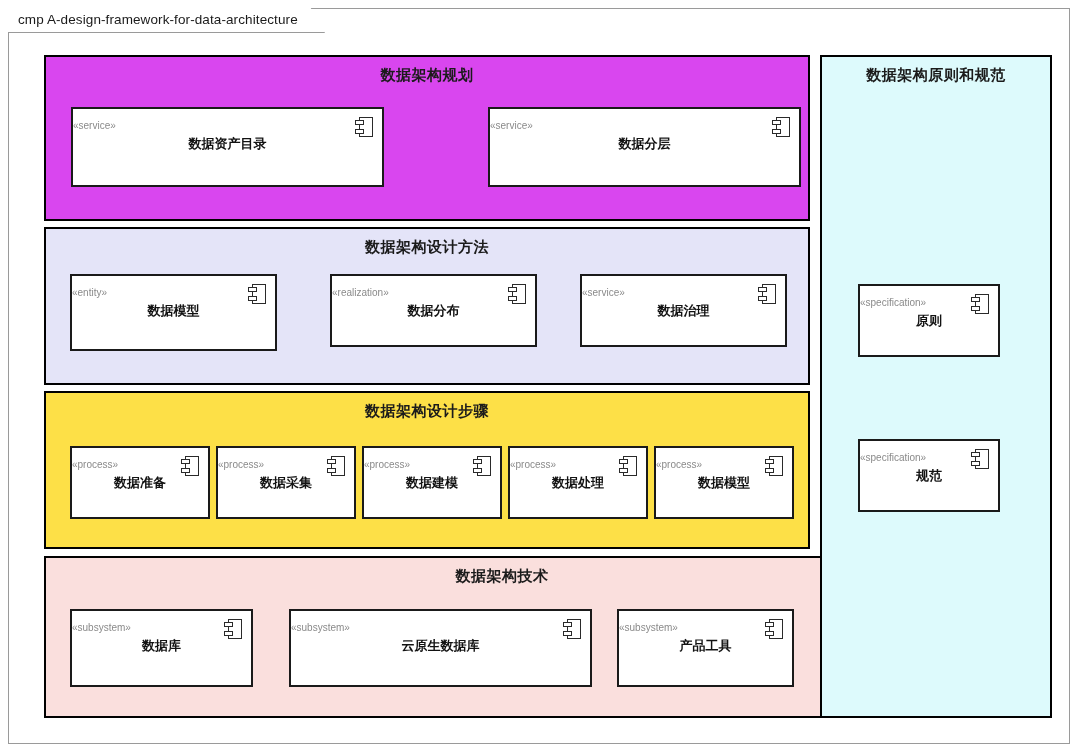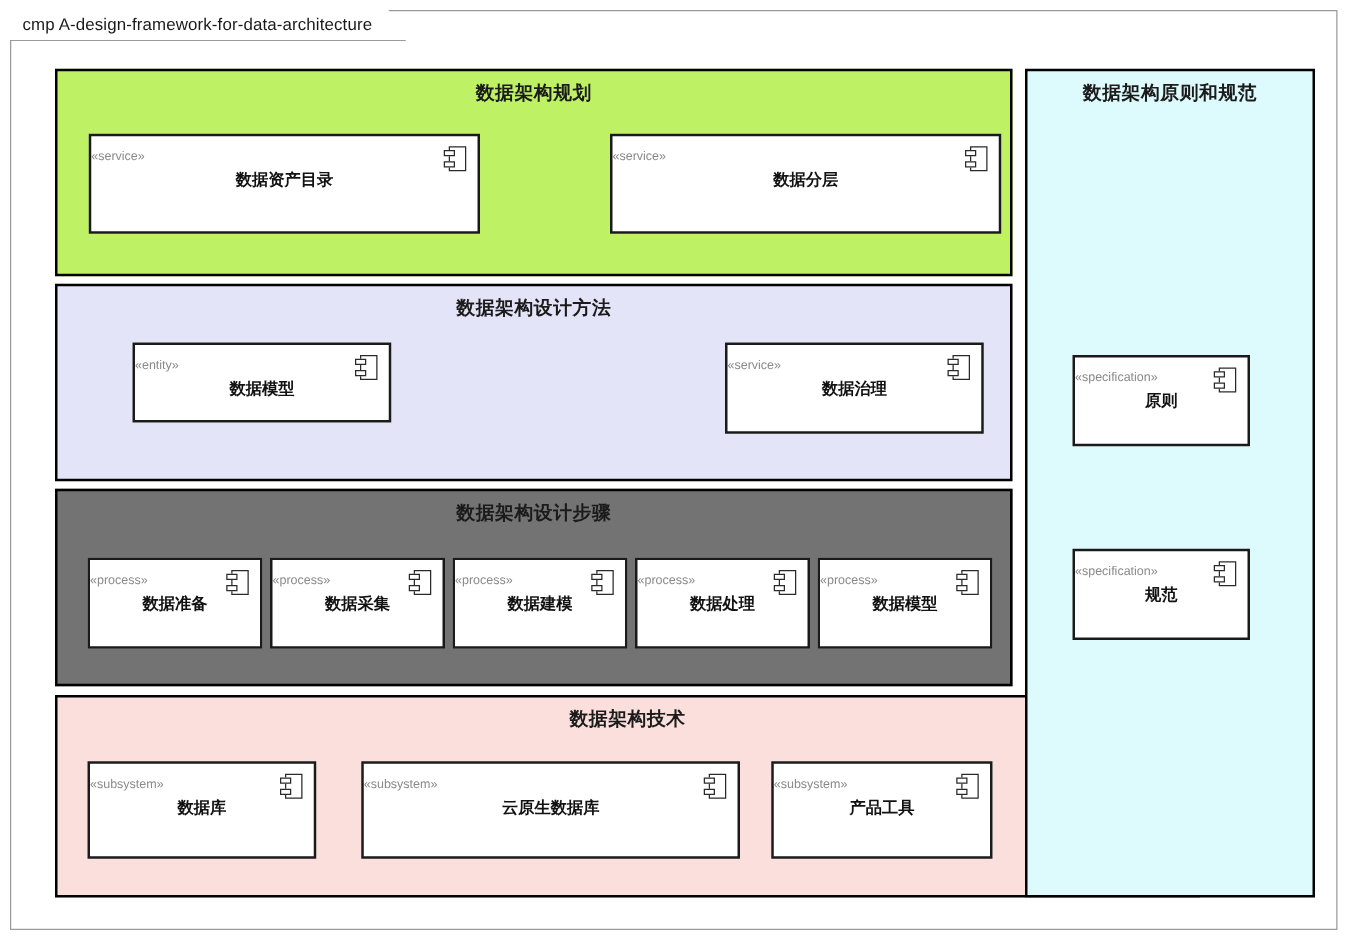--- a/index.html
+++ b/index.html
@@ -71,23 +71,23 @@
     right: 0;
     top: 8px;
     text-align: center;
     font-size: 15px;
     font-weight: 700;
     color: #1b1b1b;
     letter-spacing: 0.5px;
     line-height: 20px;
   }
 
-  .grp-planning  { background: #bef264; }
+  .grp-planning  { background: #d946ef; }
   .grp-method    { background: #e4e4f8; padding-left: 23px; }
-  .grp-steps     { background: #737373; }
+  .grp-steps     { background: #fde047; }
   .grp-tech      { background: #fadfdd; }
   .grp-principles{ background: #ddfafc; }
 
   
   .component {
     position: absolute;
     box-sizing: border-box;
     background: #ffffff;
     border: 2px solid #1a1a1a;
   }
@@ -175,30 +175,39 @@
         <div class="icon-body"></div>
           <div class="icon-tab t1"></div>
           <div class="icon-tab t2"></div>
       </div>
     </div>
   </div>
 
   <div class="group grp-method" style="left:44px; top:227px; width:766px; height:158px;">
     <div class="group-title">数据架构设计方法</div>
 
-    <div class="component" style="left:24px; top:45px; width:207px; height:64px;margin-left:36px;">
+    <div class="component" style="left:24px; top:45px; width:207px; height:77px;">
       <div class="comp-stereotype">«entity»</div>
       <div class="comp-name">数据模型</div>
       <div class="comp-icon">
         <div class="icon-body"></div>
           <div class="icon-tab t1"></div>
           <div class="icon-tab t2"></div>
       </div>
     </div>
 
+    <div class="component" style="left:284px; top:45px; width:207px; height:73px;">
+      <div class="comp-stereotype">«realization»</div>
+      <div class="comp-name">数据分布</div>
+      <div class="comp-icon">
+        <div class="icon-body"></div>
+          <div class="icon-tab t1"></div>
+          <div class="icon-tab t2"></div>
+      </div>
+    </div>
 
     <div class="component" style="left:534px; top:45px; width:207px; height:73px;">
       <div class="comp-stereotype">«service»</div>
       <div class="comp-name">数据治理</div>
       <div class="comp-icon">
         <div class="icon-body"></div>
           <div class="icon-tab t1"></div>
           <div class="icon-tab t2"></div>
       </div>
     </div>

